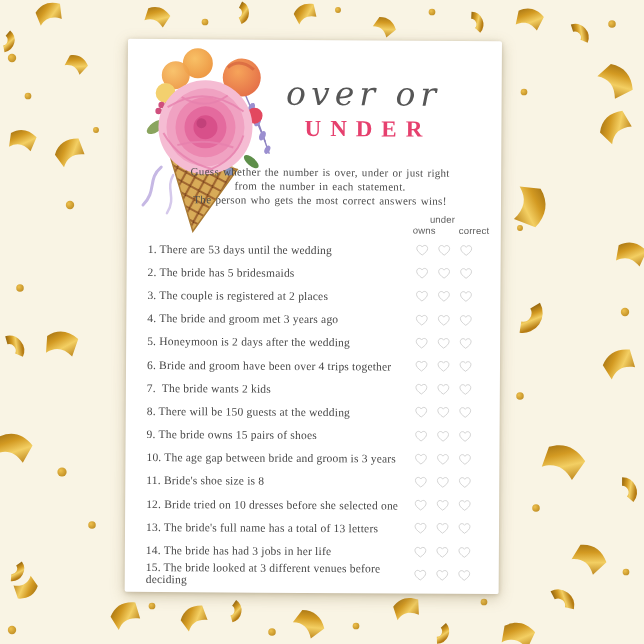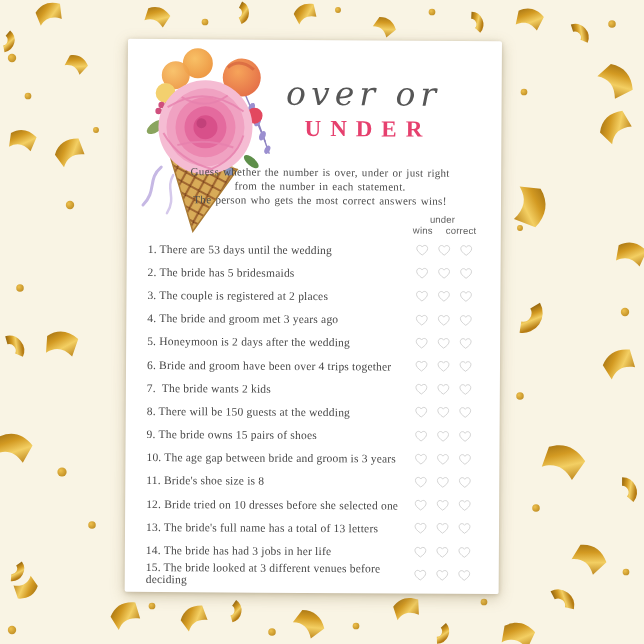--- a/index.html
+++ b/index.html
@@ -35,21 +35,21 @@
     color:var(--accent-pink);letter-spacing:9px;text-indent:9px;margin-top:2px;
   }
   .instructions{
     position:absolute;left:40px;top:125px;width:306px;text-align:center;
     font-size:11px;line-height:14.2px;color:#4d4d4d;letter-spacing:.3px;word-spacing:1px;
   }
   .answer-header{position:absolute;font-family:"Liberation Sans", sans-serif;
     font-size:9.5px;color:#5c5c5c;letter-spacing:.2px;}
   .col-over{left:286px;top:184px;}
   .col-under{left:303px;top:173px;}
-  .col-correct{left:319px;top:184px;text-align:right;}
+  .col-correct{left:332px;top:184px;text-align:right;}
   .rows{position:absolute;left:0;right:0;top:198px;}
   .row{display:flex;align-items:center;height:23.2px;padding-left:21px;}
   .statement{flex:1;font-size:11.5px;color:var(--text);letter-spacing:.2px;white-space:pre-wrap;}
   .hearts{display:flex;gap:9px;margin-right:28px;}
   .heart{width:13px;height:13px;display:inline-block;cursor:pointer;}
   .heart svg{display:block;}
 </style>
 </head>
 <body>
 
@@ -217,21 +217,21 @@
     <div class="title-script">over or</div>
     <div class="title-main">UNDER</div>
   </div>
 
   <div class="instructions">
     <div>Guess whether the number is over, under or just right</div>
     <div>from the number in each statement.</div>
     <div>The person who gets the most correct answers wins!</div>
   </div>
 
-  <span class="answer-header col-over">wins</span>
+  <span class="answer-header col-over">owns</span>
   <span class="answer-header col-under">under</span>
   <span class="answer-header col-correct">correct</span>
 
   <div class="rows">
 
       <div class="row">
         <span class="statement">1. There are 53 days until the wedding</span>
         <span class="hearts">
           <span class="heart">
             <svg viewBox="0 0 24 22" width="13" height="13">

